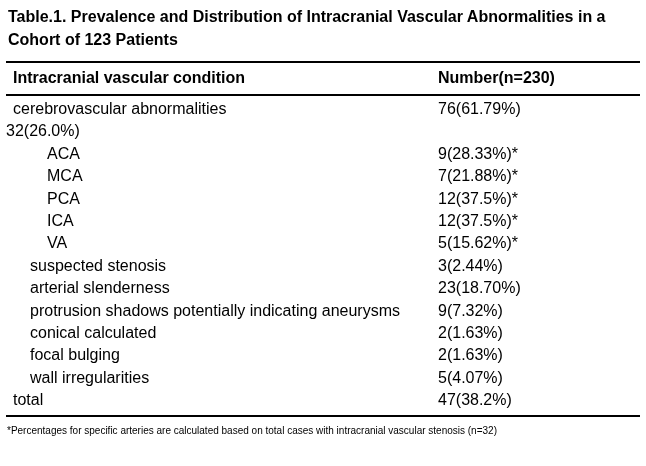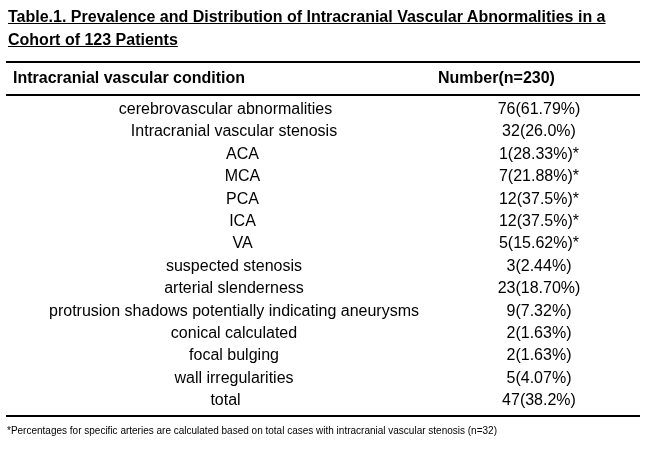--- a/index.html
+++ b/index.html
@@ -18,41 +18,39 @@
     padding: 5px 6px 0 6px;
     box-sizing: border-box;
     width: 646px;
   }
   .title {
     font-size: 16px;
     font-weight: bold;
     line-height: 23px;
     width: 632px;
     padding-left: 2px;
-    text-decoration: underline;
   }
   .table-wrap {
     margin-top: 10px;
   }
   .rule {
     height: 0;
     border: 0;
     border-top: 2px solid #000000;
     margin: 0;
   }
   .thead {
     display: flex;
     font-size: 16px;
     font-weight: bold;
     line-height: 22px;
     padding: 4px 0 5px 0;
   }
   .tbody {
     padding: 2px 0 3px 0;
-    text-align: center;
   }
   .trow {
     display: flex;
     font-size: 16px;
     line-height: 22.4px;
   }
   .col1 {
     flex: 1 1 auto;
     padding-left: 7px;
     white-space: nowrap;
@@ -90,26 +88,25 @@
     </div>
 
     <div class="rule"></div>
 
     <div class="tbody">
         <div class="trow indent-0">
           <span class="col1">cerebrovascular abnormalities</span>
           <span class="col2">76(61.79%)</span>
         </div>
         <div class="trow indent-1">
-          <span class="col1">Intracranial vascular stenosis</span>
           <span class="col2">32(26.0%)</span>
         </div>
         <div class="trow indent-2">
           <span class="col1">ACA</span>
-          <span class="col2">1(28.33%)*</span>
+          <span class="col2">9(28.33%)*</span>
         </div>
         <div class="trow indent-2">
           <span class="col1">MCA</span>
           <span class="col2">7(21.88%)*</span>
         </div>
         <div class="trow indent-2">
           <span class="col1">PCA</span>
           <span class="col2">12(37.5%)*</span>
         </div>
         <div class="trow indent-2">

